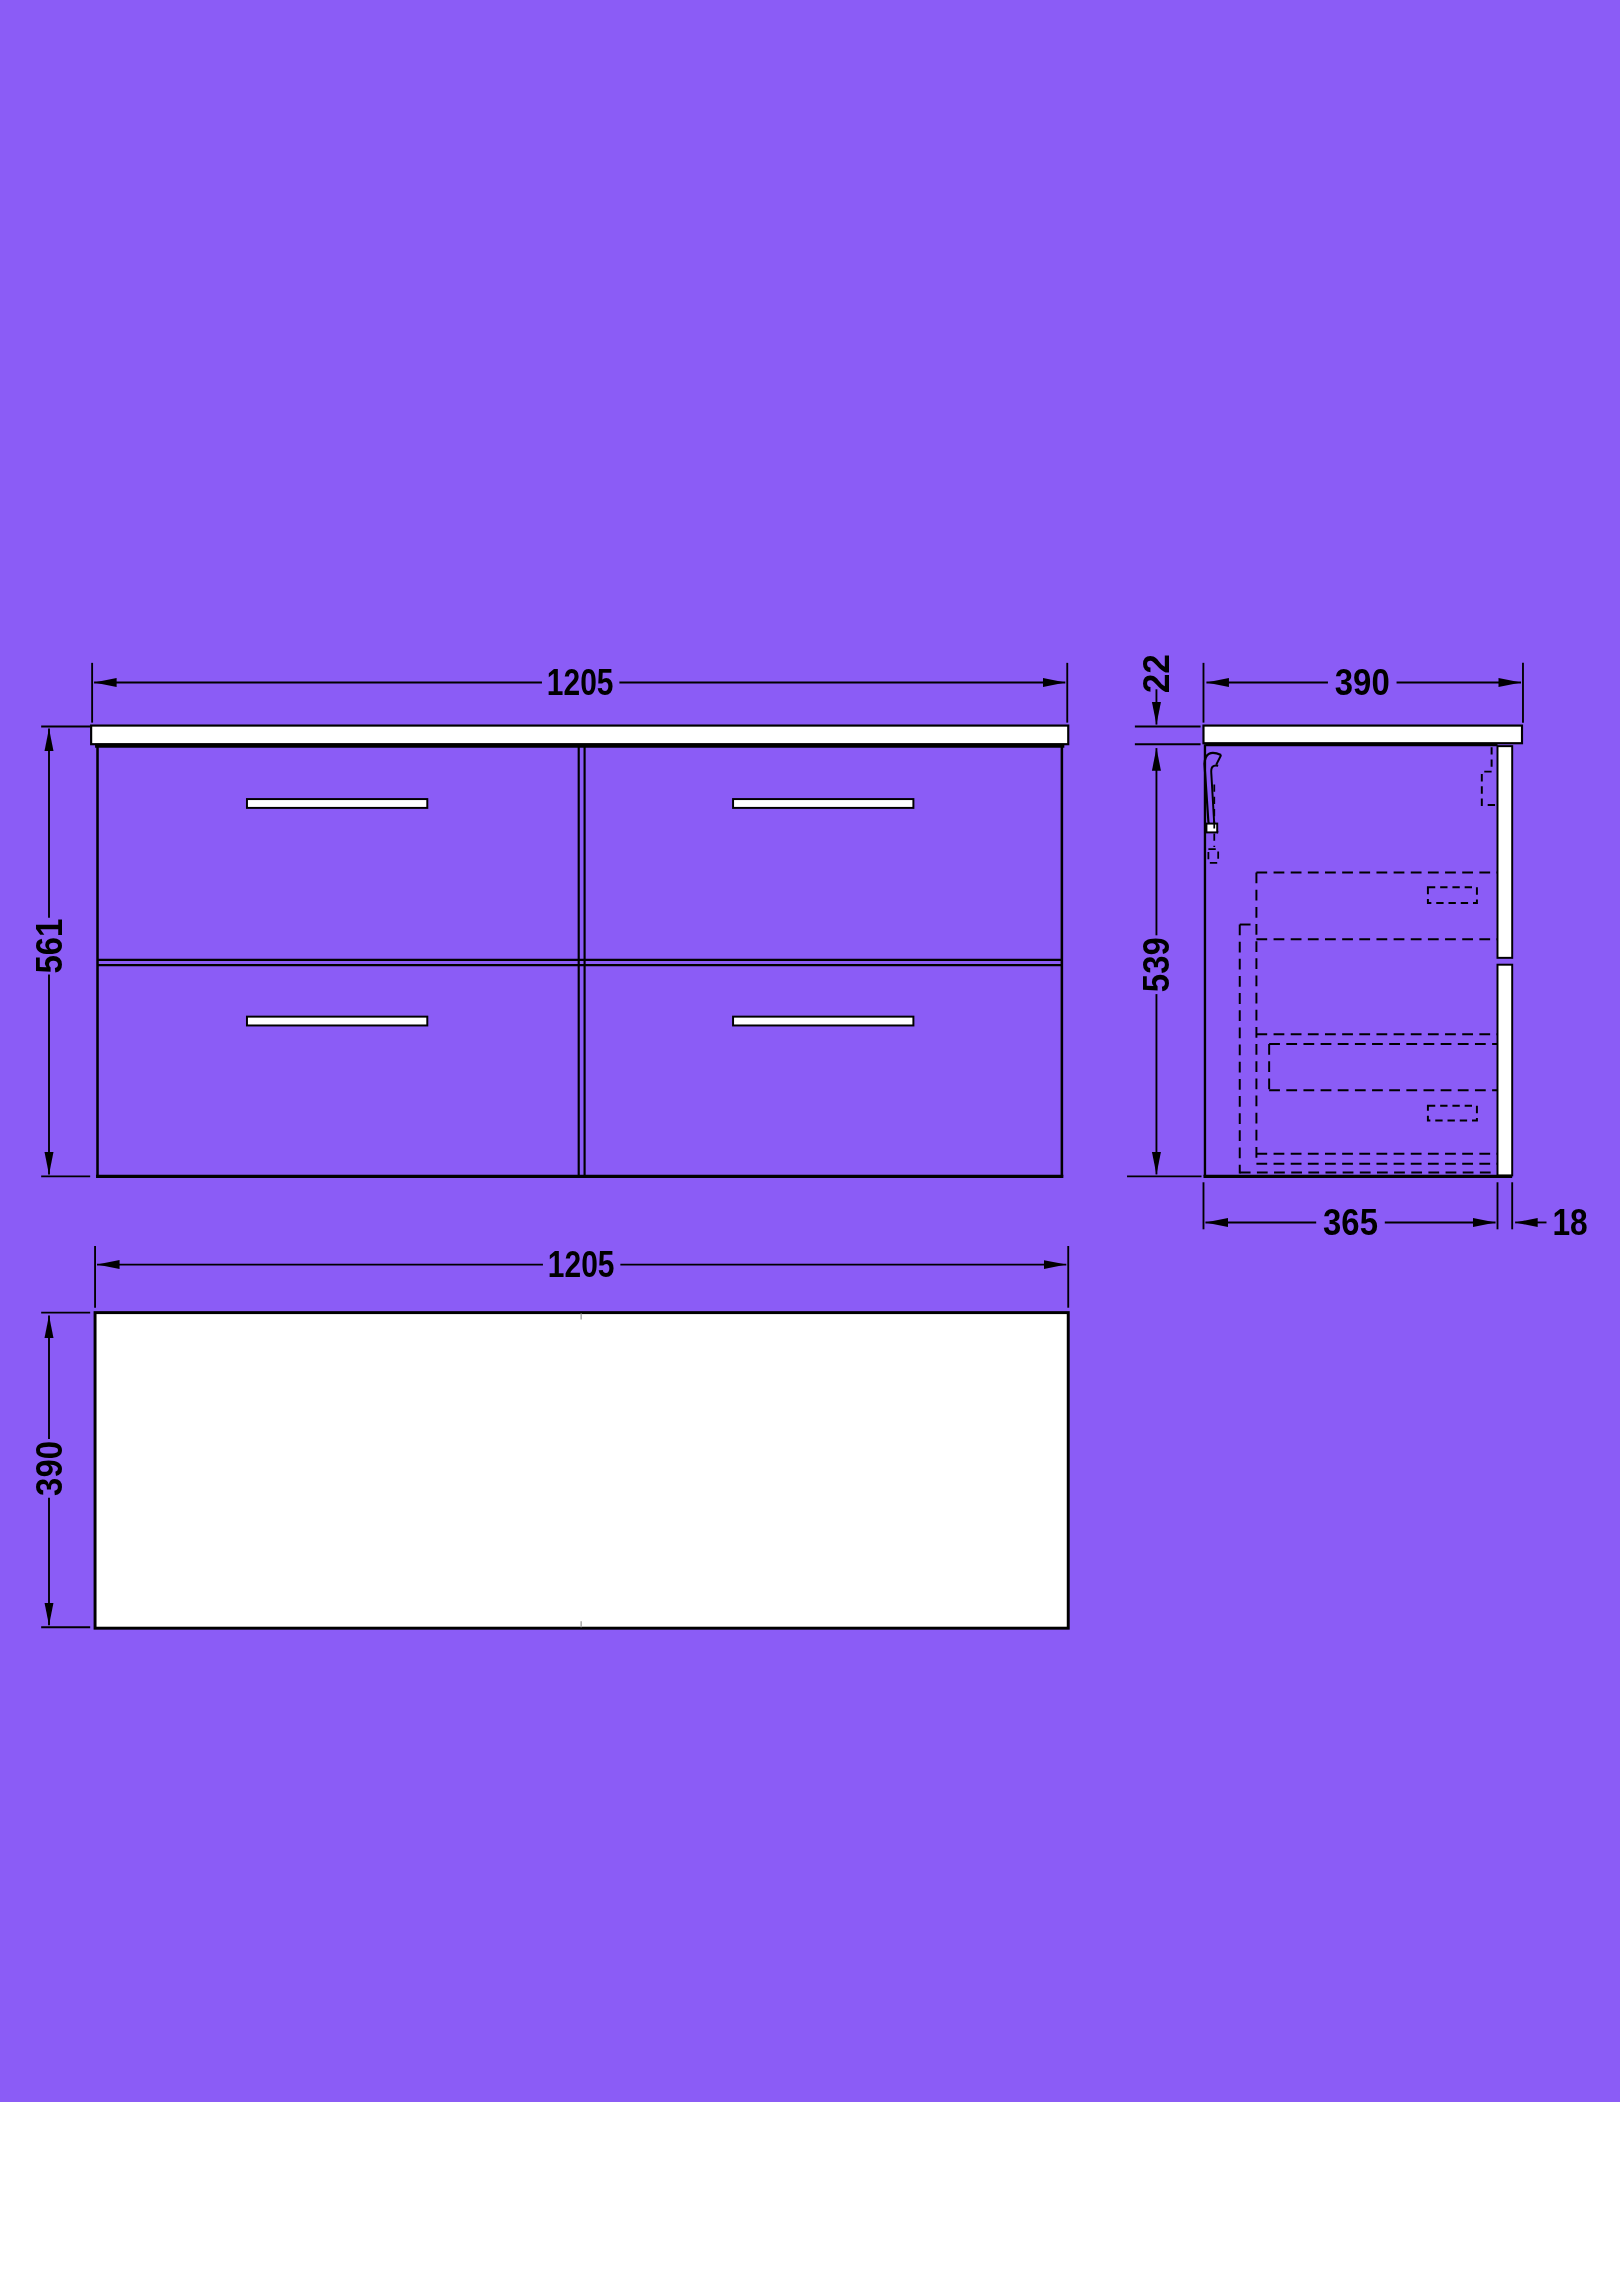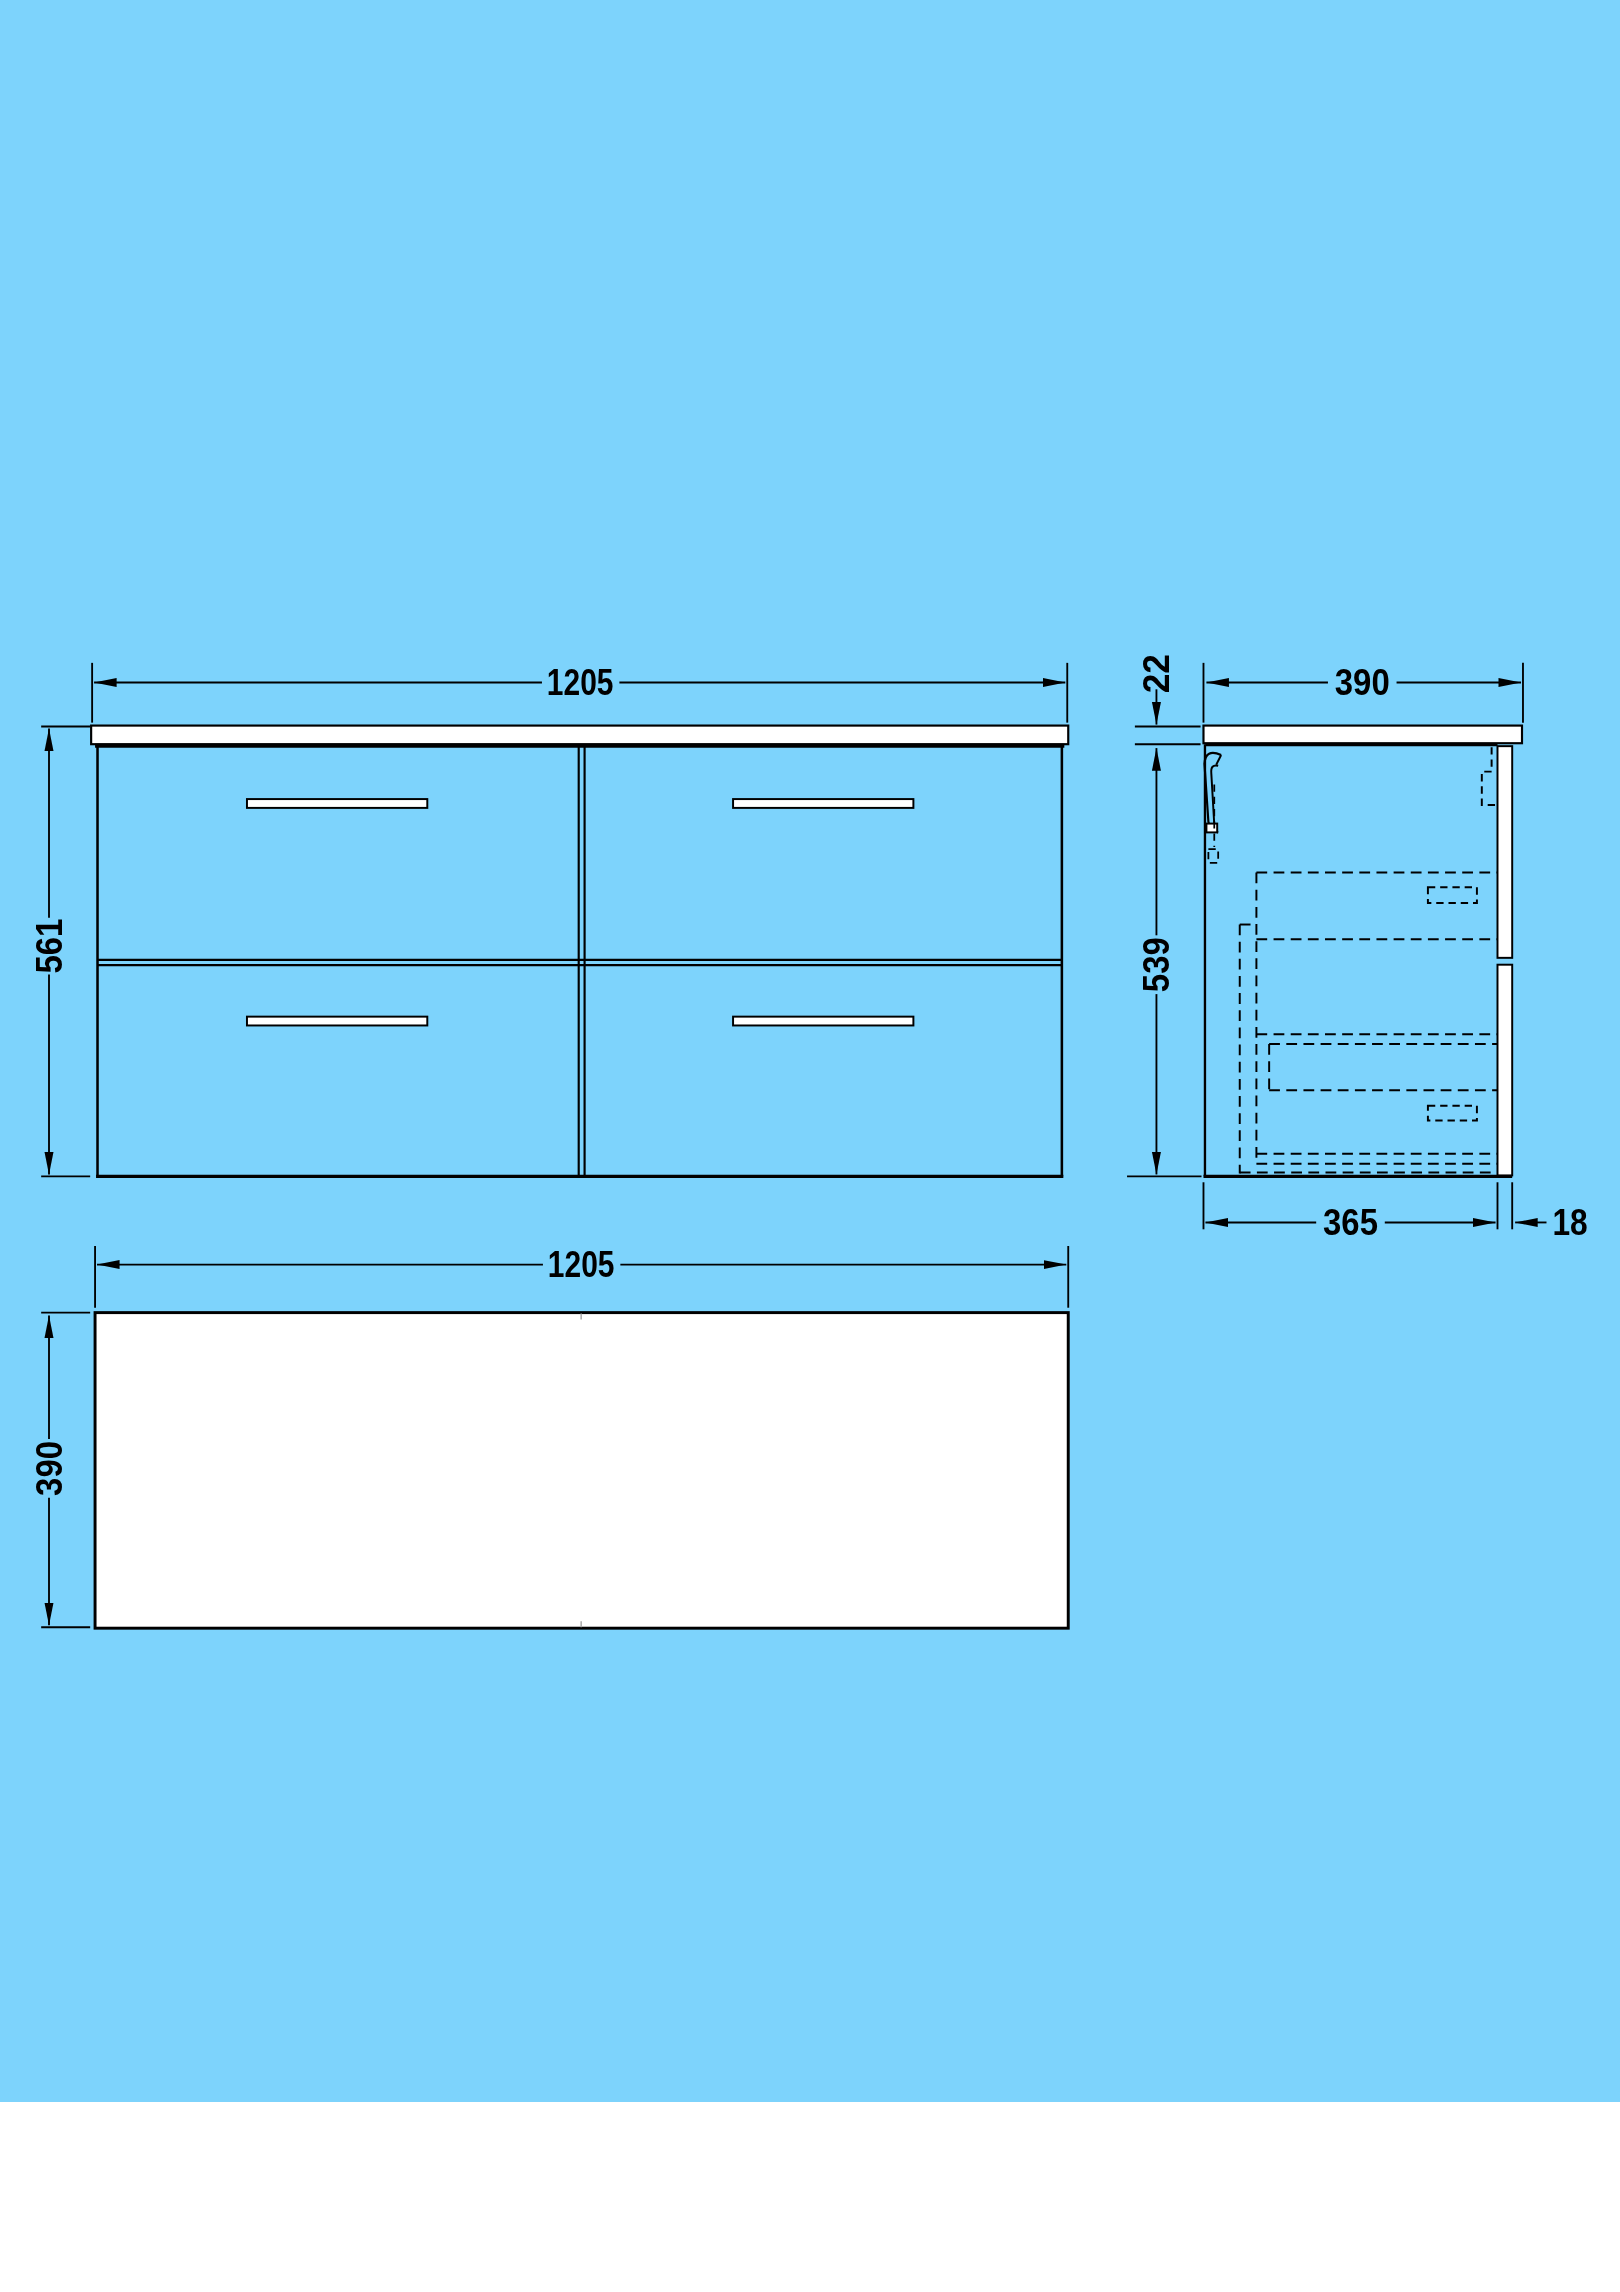--- a/index.html
+++ b/index.html
@@ -1,20 +1,20 @@
 <!DOCTYPE html>
 <html><head>
 <meta charset="utf-8">
 <style>
   html, body { margin: 0; padding: 0; background: #ffffff; }
   .canvas {
     position: relative;
     width: 1620px;
     height: 2102px;
-    background: #7dd3fc;
+    background: #8b5cf6;
     overflow: hidden;
     font-family: "Liberation Sans", sans-serif;
   }
   svg { position: absolute; left: 0; top: 0; display: block; }
   .ln   { stroke: #000; fill: none; }
   .fillw{ fill: #fff; stroke: #000; }
   .dash { stroke: #000; fill: none; stroke-dasharray: 11 6.5; }
   .dash2{ stroke: #000; fill: none; stroke-dasharray: 7.5 5; }
   .dim  { stroke: #000; fill: none; stroke-width: 1.9; }
   .tick { stroke: #000; stroke-width: 2; }

